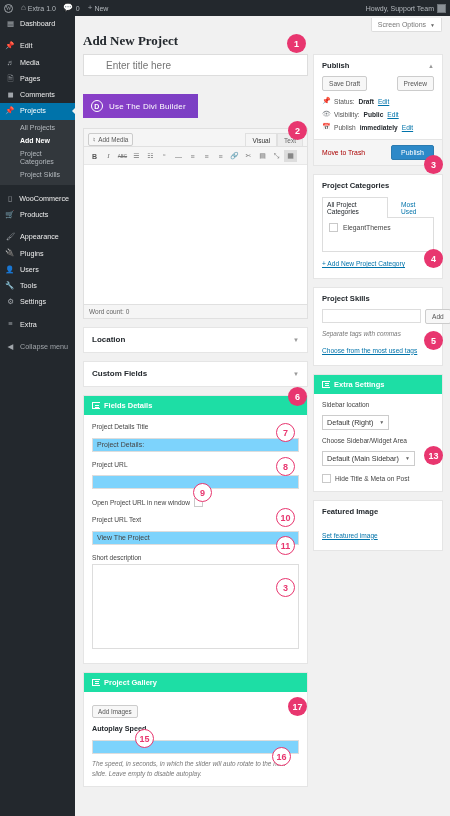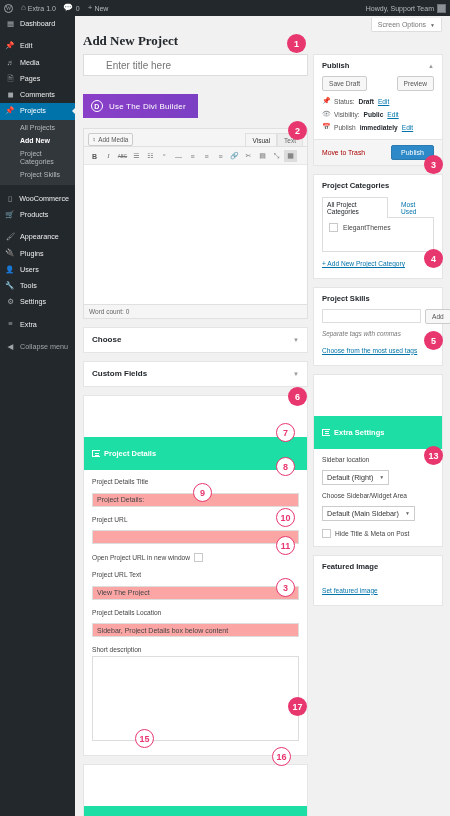--- a/index.html
+++ b/index.html
@@ -135,42 +135,42 @@
   .pb-head {
     display: flex; align-items: center; justify-content: space-between;
     padding: 7px 8px; font-size: 8px; font-weight: bold; color: #23282d;
     border-bottom: 1px solid transparent;
   }
   .pb-toggle { color: #999; font-size: 6px; }
 
   
   .et-box { margin-top: 8px; background: #fff; border: 1px solid #e5e5e5; }
   .et-head {
-    background: #1ddea5; color: #fff; padding: 12px 8px;
+    background: #1ddea5; color: #fff; padding: 5px 8px;
     font-size: 7.5px; font-weight: bold;
-    display: flex; align-items: center; gap: 4px; margin-top: 41px;
+    display: flex; align-items: center; gap: 4px;
   }
   .et-icon {
     width: 8px; height: 7px; border: 1.1px solid #fff; border-right: none;
     position: relative; display: inline-block;
   }
   .et-icon::after {
     content: ""; position: absolute; left: 1.5px; top: 1.5px;
     width: 4px; height: 1px; background: #fff;
     box-shadow: 0 2px 0 #fff;
   }
   .et-body { padding: 8px; }
 
   .field { margin-bottom: 9px; }
   .field-label {
     display: block; font-size: 6.6px; color: #444; margin-bottom: 3px;
   }
   .field-label.bold { font-weight: bold; font-size: 7.2px; color: #23282d; }
   .text-input {
-    width: 100%; height: 14px; border: 1px solid #ddd; background: #fca5a5;
+    width: 100%; height: 14px; border: 1px solid #ddd; background: #7dd3fc;
     font-size: 7px; color: #444; padding: 0 4px;
     font-family: "Liberation Sans", sans-serif;
   }
   .textarea {
     width: 100%; height: 85px; border: 1px solid #ddd; background: #fff;
     font-size: 7px; color: #444; padding: 3px 4px;
     font-family: "Liberation Sans", sans-serif; resize: none;
   }
   .inline-check { display: flex; align-items: center; gap: 4px; margin-bottom: 9px; }
   .inline-check .ck-label { font-size: 6.6px; color: #444; }
@@ -394,75 +394,72 @@
           <div class="tb-btn">▤</div>
           <div class="tb-btn">⤡</div>
           <div class="tb-btn ksink">▦</div>
         </div>
         <div class="editor-body"></div>
         <div class="wordcount">Word count: 0</div>
       </div>
 
       <div class="postbox">
         <div class="pb-head">
-          <span>Choose</span>
+          <span>Location</span>
           <span class="pb-toggle">▼</span>
         </div>
       </div>
 
       <div class="postbox">
         <div class="pb-head">
           <span>Custom Fields</span>
           <span class="pb-toggle">▼</span>
         </div>
       </div>
 
       
       <div class="et-box">
         <div class="et-head">
           <span class="et-icon"></span>
-          <span>Project Details</span>
+          <span>Fields Details</span>
         </div>
         <div class="et-body">
           <div class="field">
             <span class="field-label">Project Details Title</span>
             <input class="text-input" value="Project Details:" style="">
           </div>
           <div class="field">
             <span class="field-label">Project URL</span>
             <input class="text-input" value="" style="">
           </div>
           <div class="inline-check">
             <span class="ck-label">Open Project URL in new window</span>
             <span class="cbox"></span>
           </div>
           <div class="field">
             <span class="field-label">Project URL Text</span>
             <input class="text-input" value="View The Project" style="">
-          </div>
-          <div class="field">
-            <span class="field-label">Project Details Location</span>
-            <input class="text-input" value="Sidebar, Project Details box below content" style="">
           </div>
           <div class="field" style="margin-bottom:2px">
             <span class="field-label">Short description</span>
             <textarea class="textarea" style=""></textarea>
           </div>
         </div>
       </div>
 
       
       <div class="et-box">
         <div class="et-head">
           <span class="et-icon"></span>
           <span>Project Gallery</span>
         </div>
         <div class="et-body">
           <div class="btn-sm">Add Images</div>
           <div class="field" style="margin-top:6px;margin-bottom:5px">
+            <span class="field-label bold">Autoplay Speed</span>
             <input class="text-input" value="" style="">
           </div>
           <div class="help-txt">The speed, in seconds, in which the slider will auto rotate to the next slide. Leave empty to disable autoplay.</div>
         </div>
       </div>
 
     </div>
 
     <div class="side-col">
 

